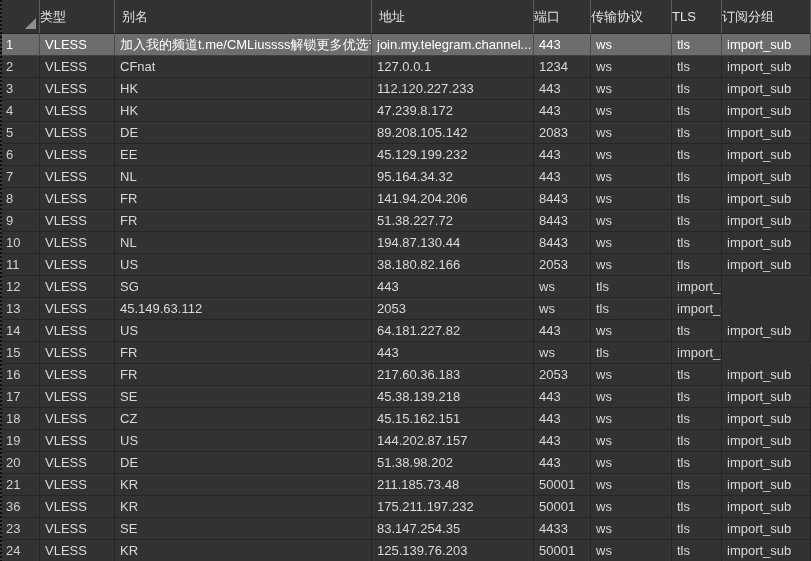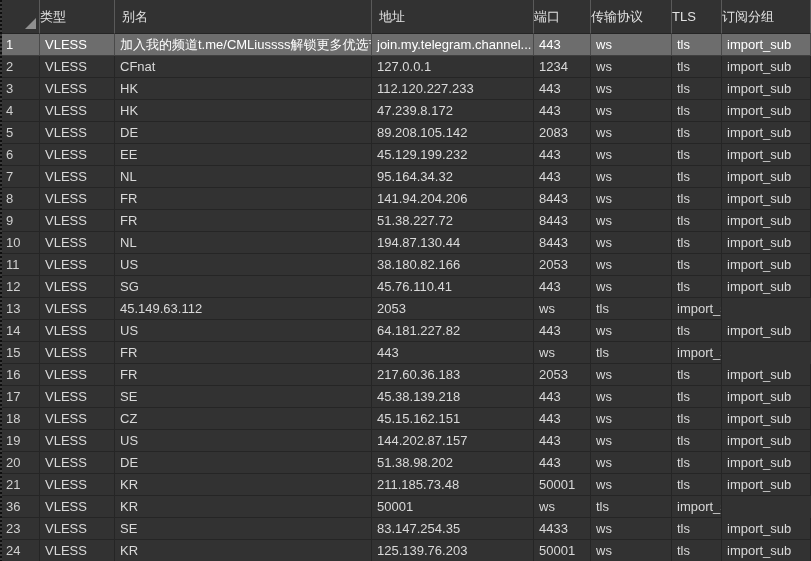--- a/index.html
+++ b/index.html
@@ -200,21 +200,20 @@
     <div class="cell">38.180.82.166</div>
     <div class="cell">2053</div>
     <div class="cell">ws</div>
     <div class="cell">tls</div>
     <div class="cell">import_sub</div>
   </div>
       <div class="grid-row">
     <div class="cell rownum">12</div>
     <div class="cell">VLESS</div>
     <div class="cell">SG</div>
-    <div class="cell">45.76.110.41</div>
     <div class="cell">443</div>
     <div class="cell">ws</div>
     <div class="cell">tls</div>
     <div class="cell">import_sub</div>
   </div>
       <div class="grid-row">
     <div class="cell rownum">13</div>
     <div class="cell">VLESS</div>
     <div class="cell">45.149.63.112</div>
     <div class="cell">2053</div>
@@ -298,20 +297,21 @@
     <div class="cell">211.185.73.48</div>
     <div class="cell">50001</div>
     <div class="cell">ws</div>
     <div class="cell">tls</div>
     <div class="cell">import_sub</div>
   </div>
       <div class="grid-row">
     <div class="cell rownum">36</div>
     <div class="cell">VLESS</div>
     <div class="cell">KR</div>
+    <div class="cell">175.211.197.232</div>
     <div class="cell">50001</div>
     <div class="cell">ws</div>
     <div class="cell">tls</div>
     <div class="cell">import_sub</div>
   </div>
       <div class="grid-row">
     <div class="cell rownum">23</div>
     <div class="cell">VLESS</div>
     <div class="cell">SE</div>
     <div class="cell">83.147.254.35</div>

